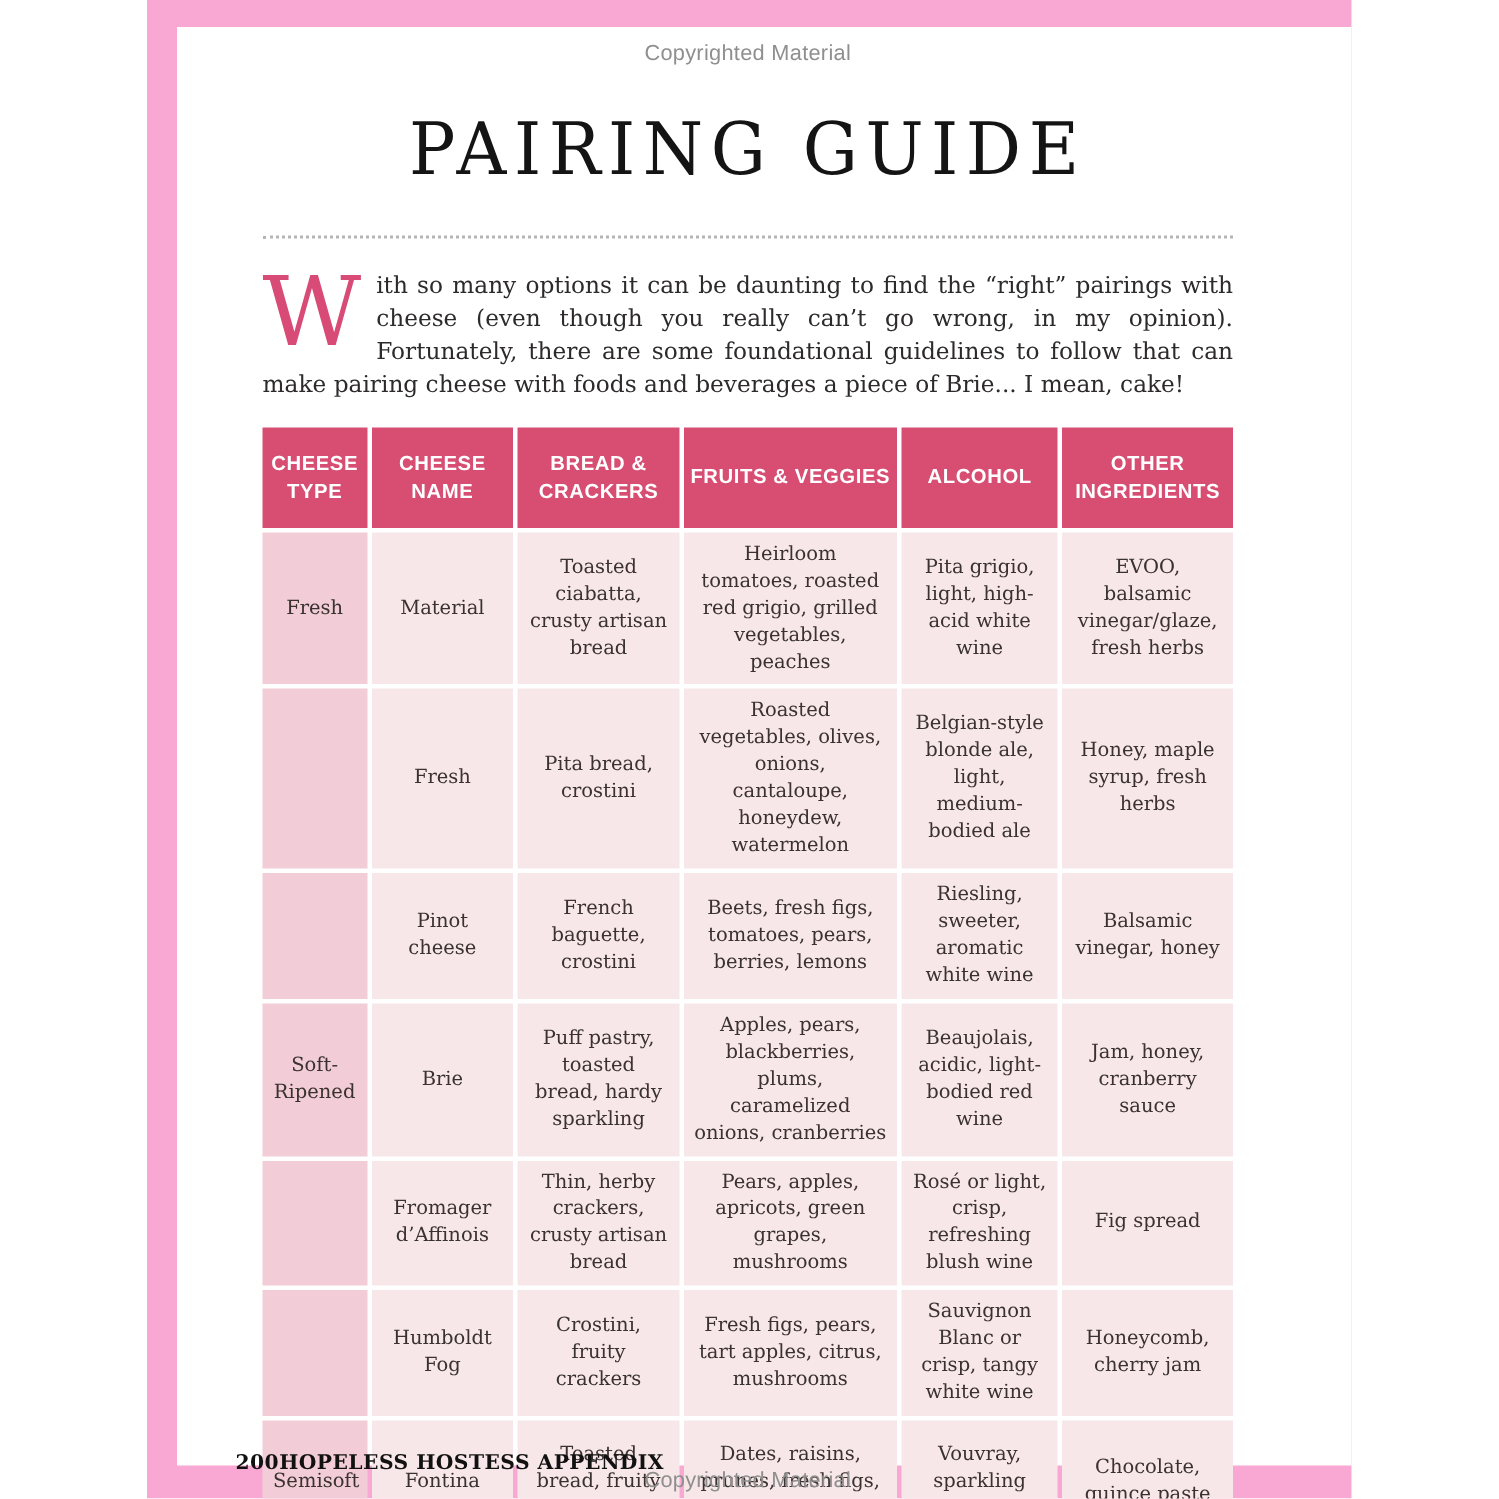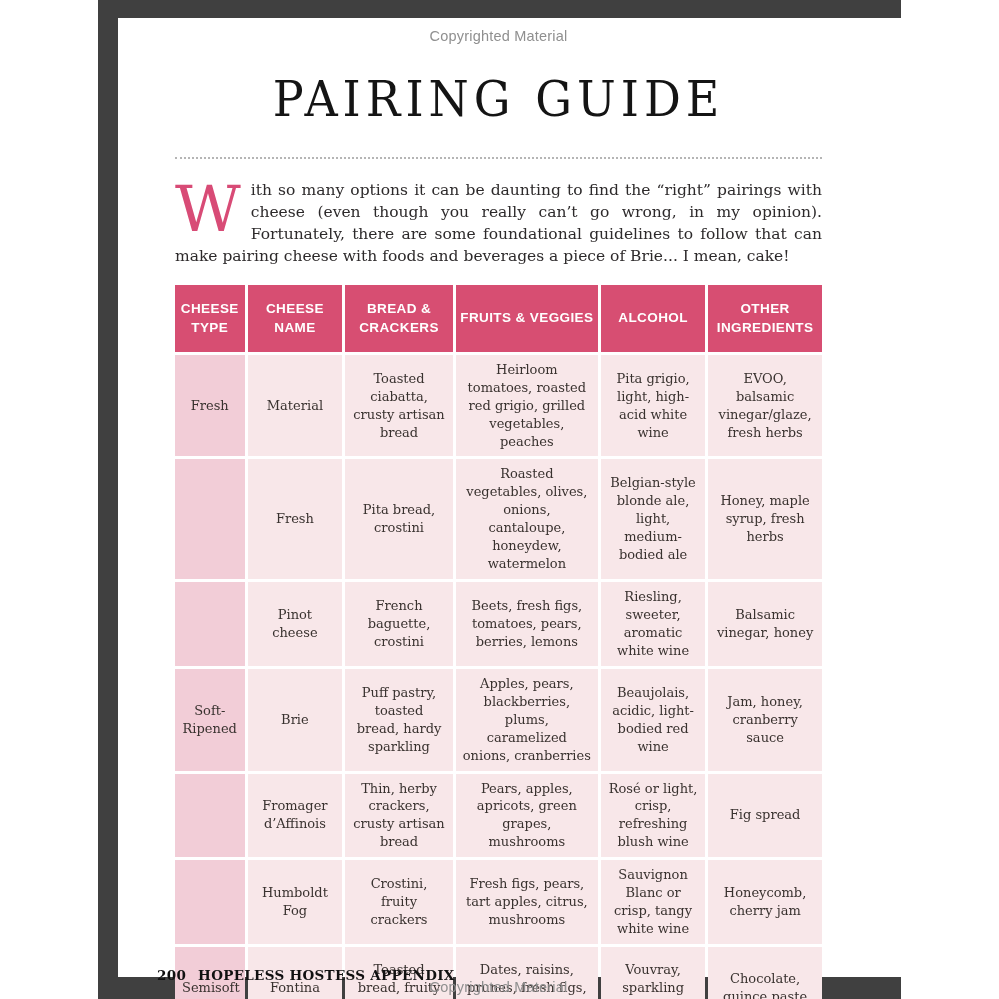--- a/index.html
+++ b/index.html
@@ -2,21 +2,21 @@
 <html><head>
 <meta charset="utf-8">
 <style>
   html,body{margin:0;padding:0;}
   body{
     width:999px;height:999px;background:#ffffff;position:relative;
     font-family:"Liberation Sans",sans-serif;overflow:hidden;
   }
   .book-page{
     position:absolute;left:98px;top:0;width:803px;height:999px;
-    background:#404040;
+    background:#f9a8d4;
   }
   .page-inner{
     position:absolute;left:20px;top:18px;right:0;bottom:22px;
     background:#ffffff;
   }
   .content{
     position:absolute;left:57px;top:0;width:647px;height:100%;
   }
   .copyright{
     text-align:center;color:#8f8f8f;font-size:14.5px;letter-spacing:.2px;
@@ -65,21 +65,21 @@
   }
   td.col-type{background:#f2cdd7;}
   .footer-row{
     position:absolute;bottom:-6px;left:0;width:100%;height:20px;
   }
   .folio{
     position:absolute;left:-18px;bottom:0;
     font-family:"DejaVu Serif","Liberation Serif",serif;
     font-size:13.5px;font-weight:bold;color:#111;letter-spacing:.3px;
   }
-  .folio .pnum{margin-right:12px;font-weight:bold;}
+  .folio .pnum{font-weight:bold;}
 </style>
 </head>
 <body>
 
 <div class="book-page">
   <div class="page-inner">
     <div class="content">
 
       <div class="copyright top">Copyrighted Material</div>
 

